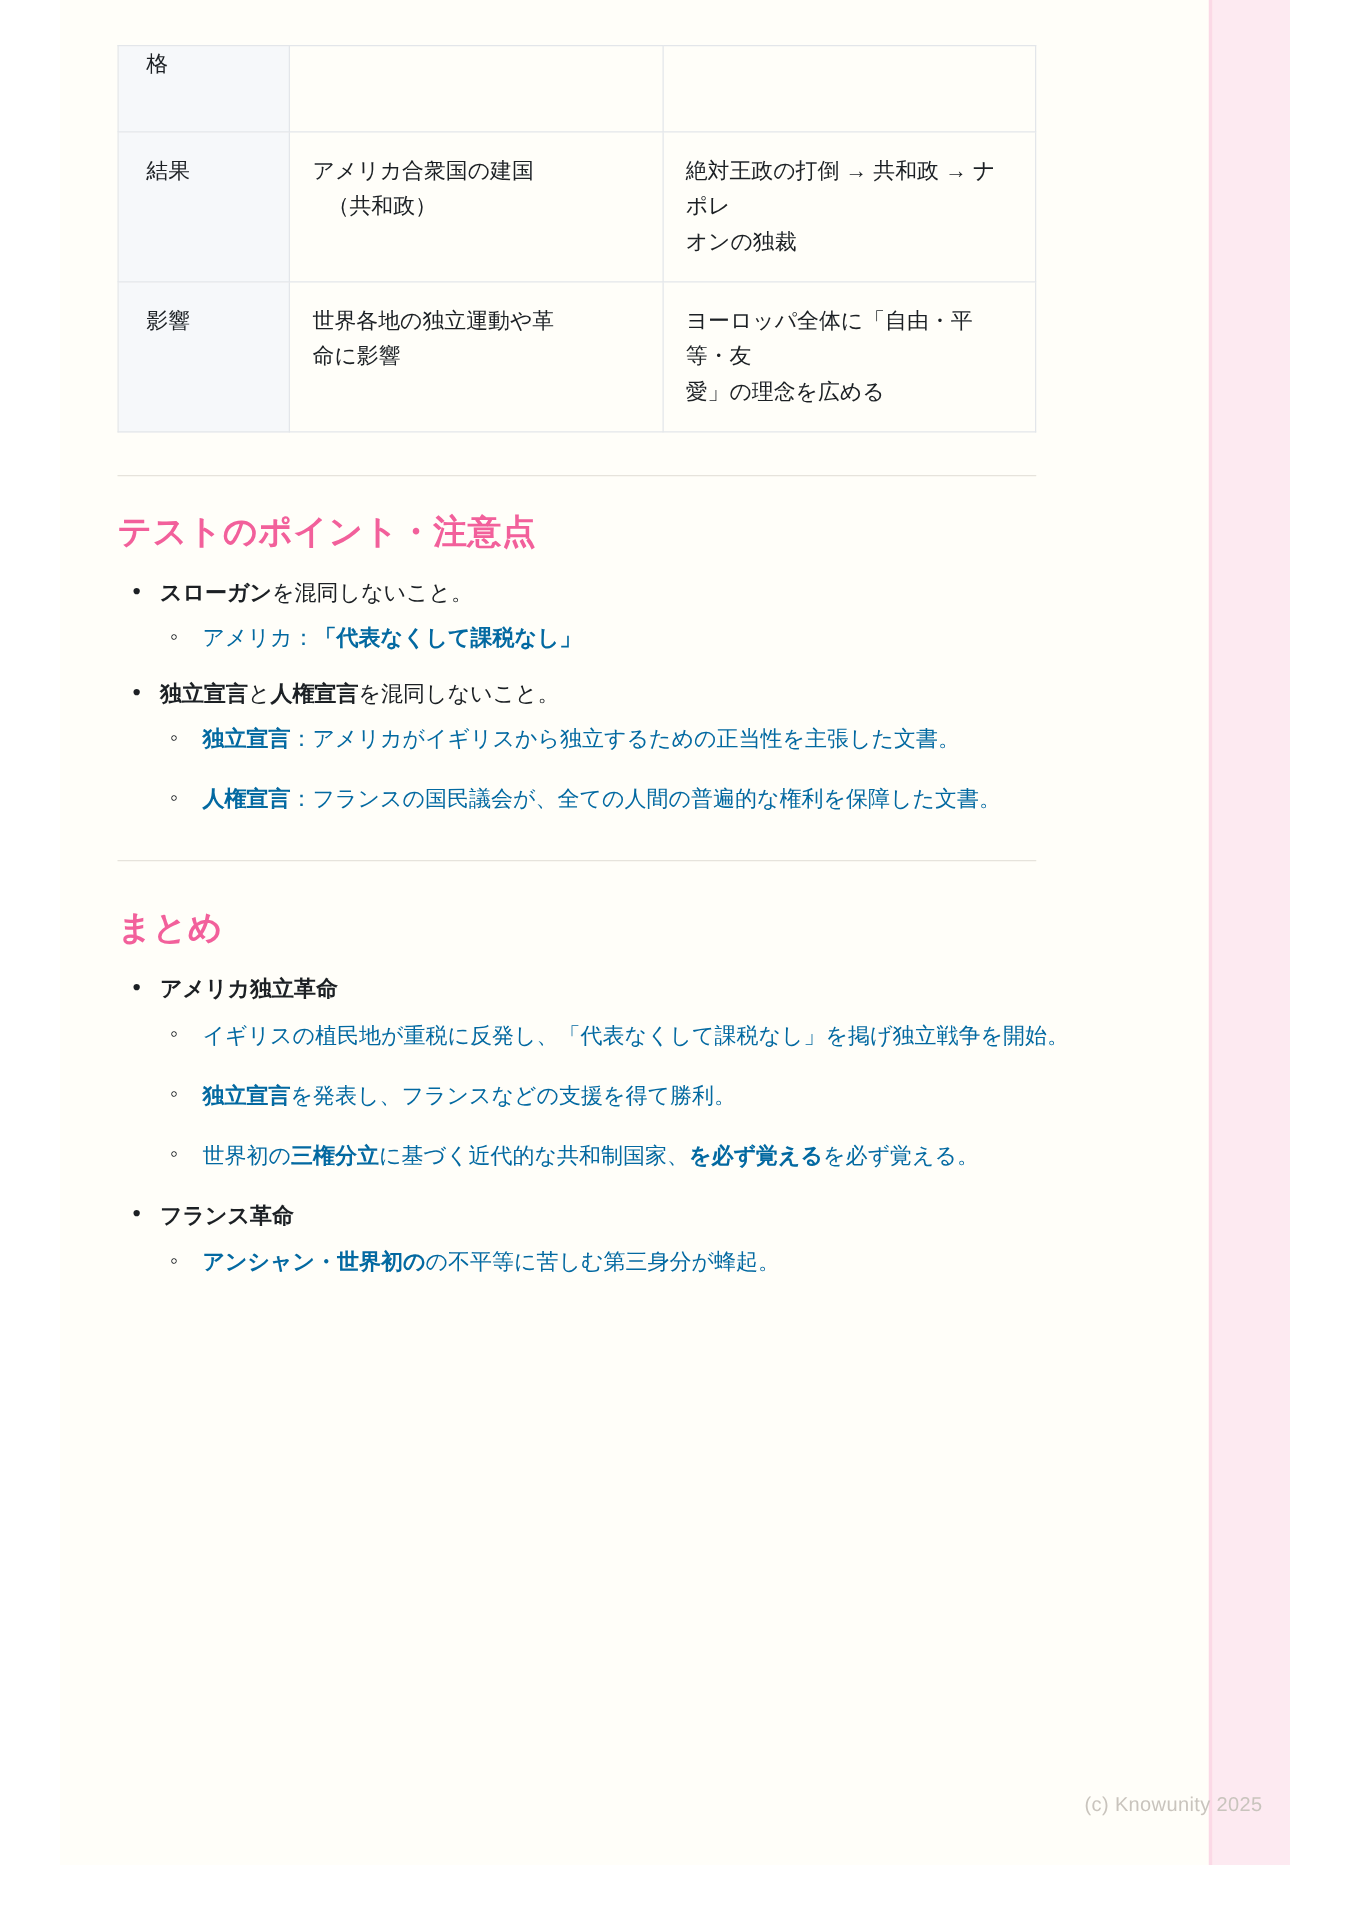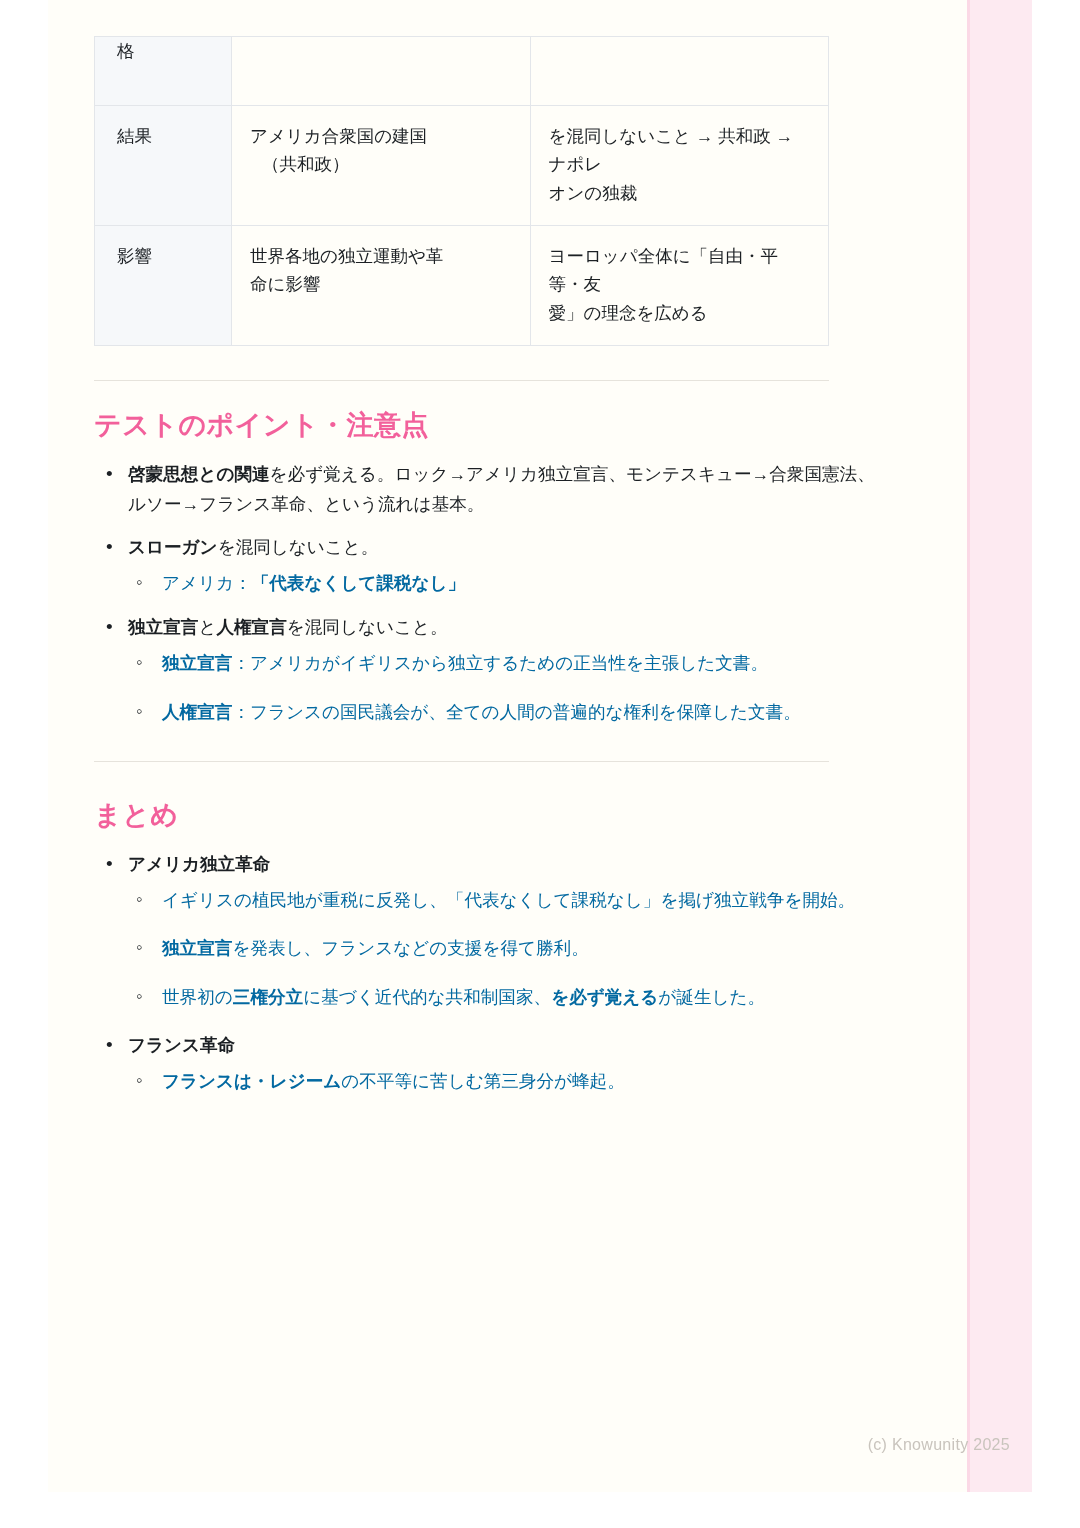--- a/index.html
+++ b/index.html
@@ -163,21 +163,21 @@
         <td></td>
         <td></td>
       </tr>
       <tr>
         <td class="label">結果</td>
         <td>
           <span class="cellline">アメリカ合衆国の建国</span>
           <span class="cellline indent">（共和政）</span>
         </td>
         <td>
-          <span class="cellline">を混同しないこと → 共和政 → ナポレ</span>
+          <span class="cellline">絶対王政の打倒 → 共和政 → ナポレ</span>
           <span class="cellline">オンの独裁</span>
         </td>
       </tr>
       <tr>
         <td class="label">影響</td>
         <td>
           <span class="cellline">世界各地の独立運動や革</span>
           <span class="cellline">命に影響</span>
         </td>
         <td>
@@ -187,23 +187,20 @@
       </tr>
     </tbody>
       </table>
 
     <hr class="sep">
 
     <h2 class="section">テストのポイント・注意点</h2>
 
     <ul class="lvl1">
       <li>
-        <b>啓蒙思想との関連</b><span>を必ず覚える。ロック→アメリカ独立宣言、モンテスキュー→合衆国憲法、ルソー→フランス革命、という流れは基本。</span>
-      </li>
-      <li>
         <b>スローガン</b><span>を混同しないこと。</span>
         <ul class="lvl2 tight">
           <li>
             <span>アメリカ：</span><b>「代表なくして課税なし」</b>
           </li>
         </ul>
       </li>
       <li>
         <b>独立宣言</b><span>と</span><b>人権宣言</b><span>を混同しないこと。</span>
         <ul class="lvl2 loose">
@@ -225,29 +222,29 @@
       <li>
         <b>アメリカ独立革命</b>
         <ul class="lvl2 loose">
           <li>
             <span>イギリスの植民地が重税に反発し、「代表なくして課税なし」を掲げ独立戦争を開始。</span>
           </li>
           <li>
             <b>独立宣言</b><span>を発表し、フランスなどの支援を得て勝利。</span>
           </li>
           <li>
-            <span>世界初の</span><b>三権分立</b><span>に基づく近代的な共和制国家、</span><b>を必ず覚える</b><span>が誕生した。</span>
+            <span>世界初の</span><b>三権分立</b><span>に基づく近代的な共和制国家、</span><b>を必ず覚える</b><span>を必ず覚える。</span>
           </li>
         </ul>
       </li>
       <li>
         <b>フランス革命</b>
         <ul class="lvl2 loose">
           <li>
-            <b>フランスは・レジーム</b><span>の不平等に苦しむ第三身分が蜂起。</span>
+            <b>アンシャン・世界初の</b><span>の不平等に苦しむ第三身分が蜂起。</span>
           </li>
         </ul>
       </li>
     </ul>
 
   </div>
 
   <div class="watermark">(c) Knowunity 2025</div>
 </div>
 

